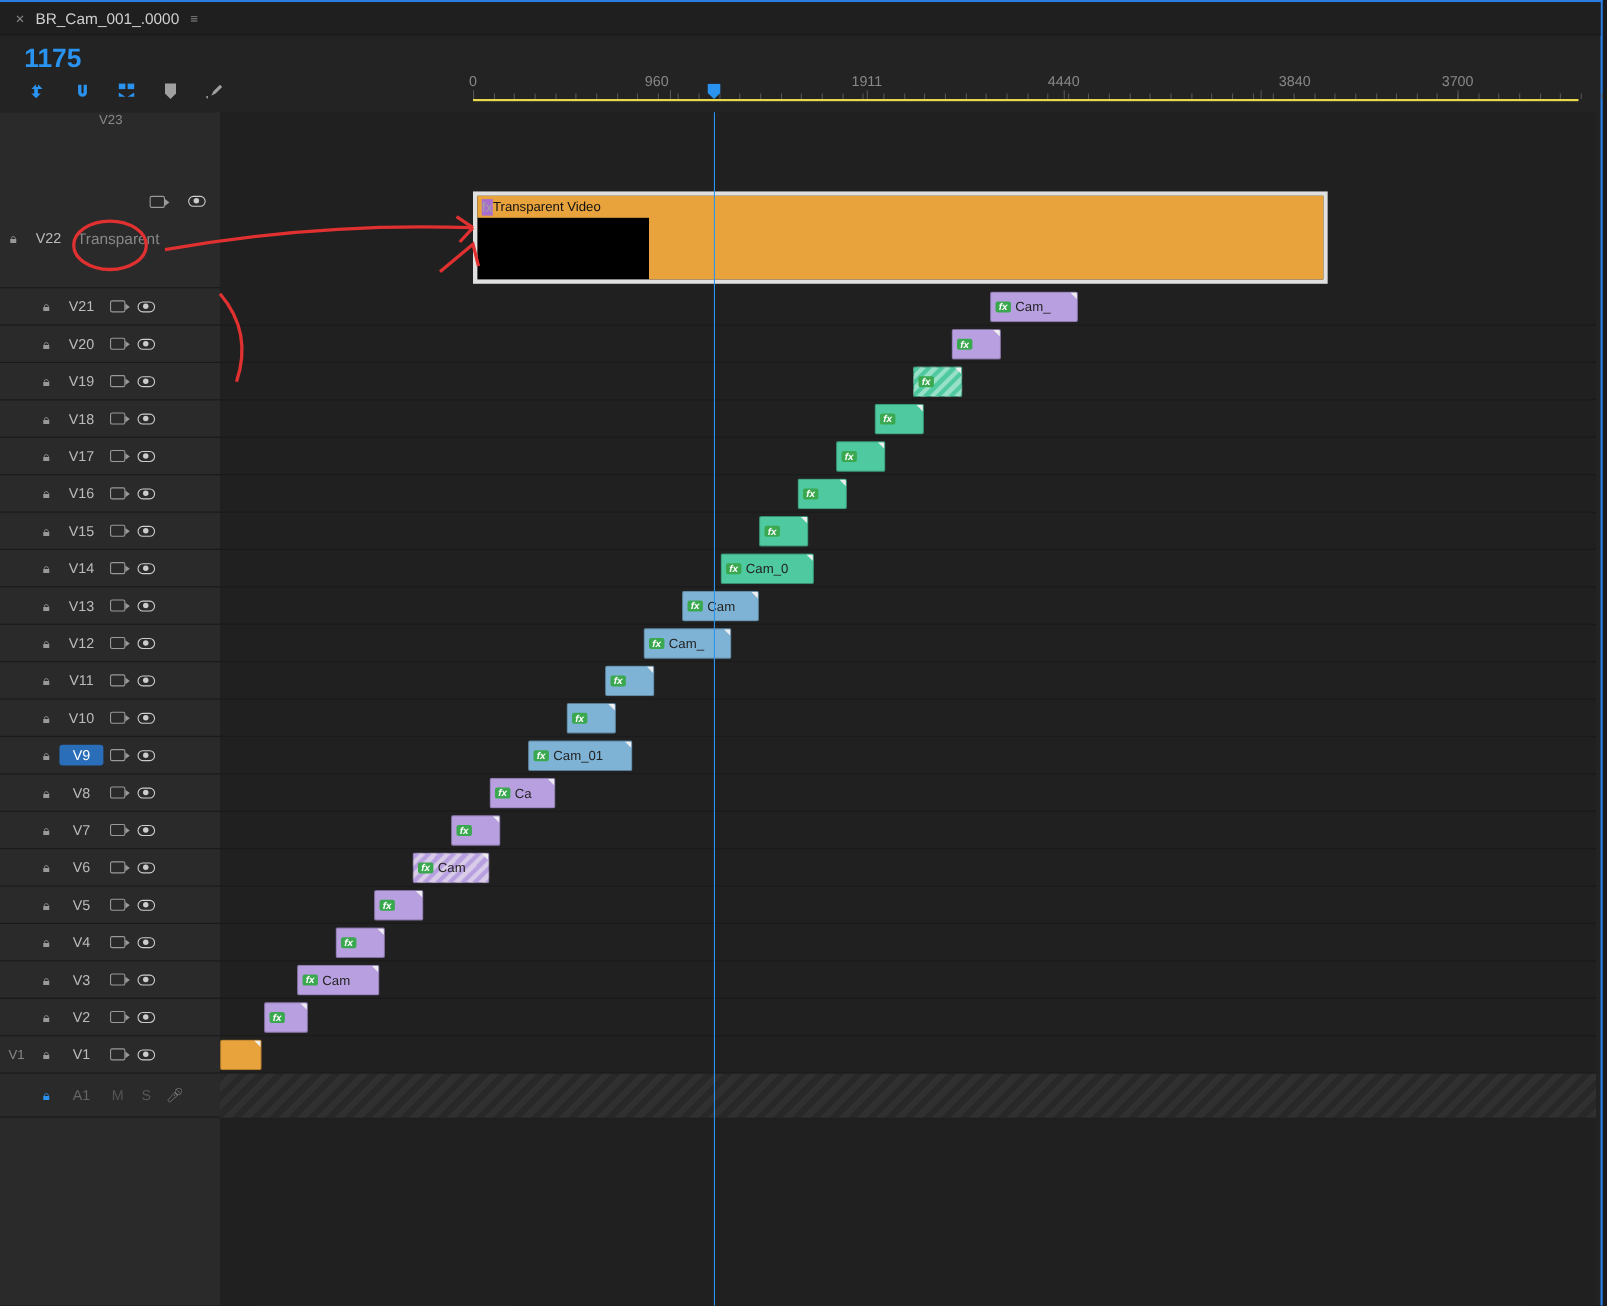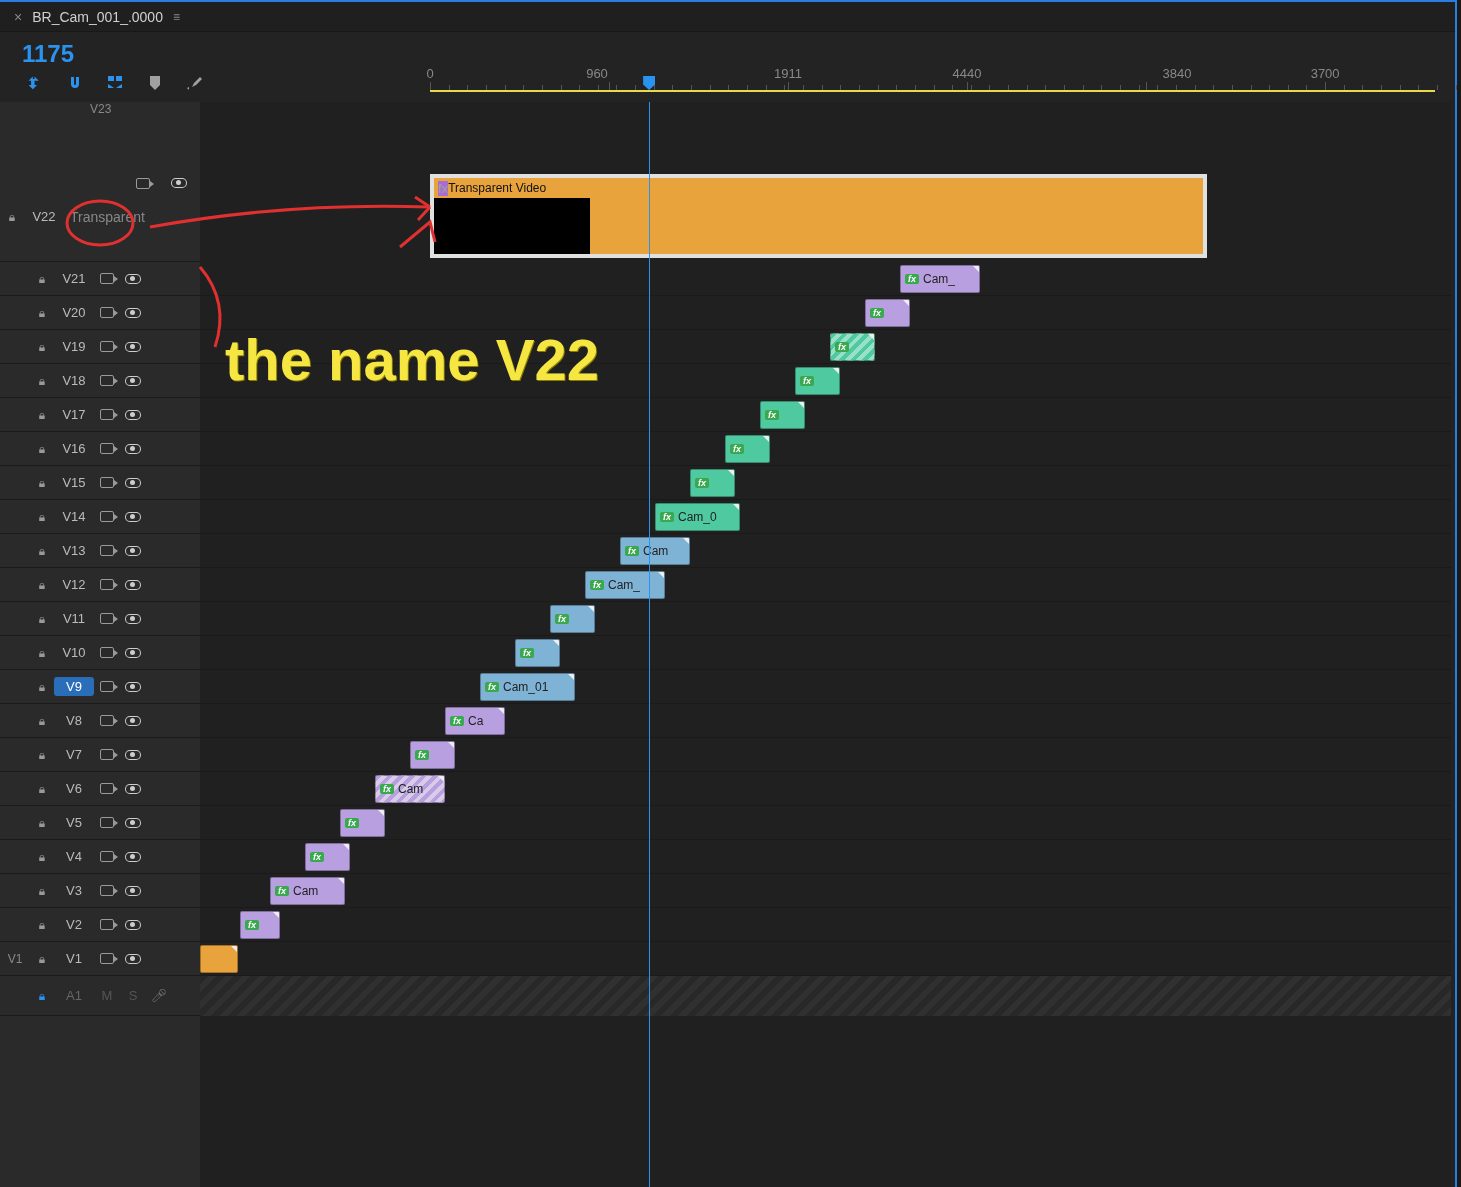--- a/index.html
+++ b/index.html
@@ -680,16 +680,15 @@
   </svg>
   <svg class="red-annot" style="left:140px; top:190px;" width="310" height="70">
     <path d="M10 35 Q 150 10 290 15" fill="none" stroke="#e03030" stroke-width="3"></path>
     <path d="M290 15 L275 5 M290 15 L278 28" fill="none" stroke="#e03030" stroke-width="3"></path>
     <path d="M260 55 L290 30 L295 50" fill="none" stroke="#e03030" stroke-width="3"></path>
   </svg>
   <svg class="red-annot" style="left:190px; top:260px;" width="60" height="90">
     <path d="M10 5 Q 40 40 25 85" fill="none" stroke="#e03030" stroke-width="3"></path>
   </svg>
   <div class="overlay-text" style="left:225px; top:325px;">
-    <div>the name V22</div>
   </div>
 
 </div>
 
 </body></html>

